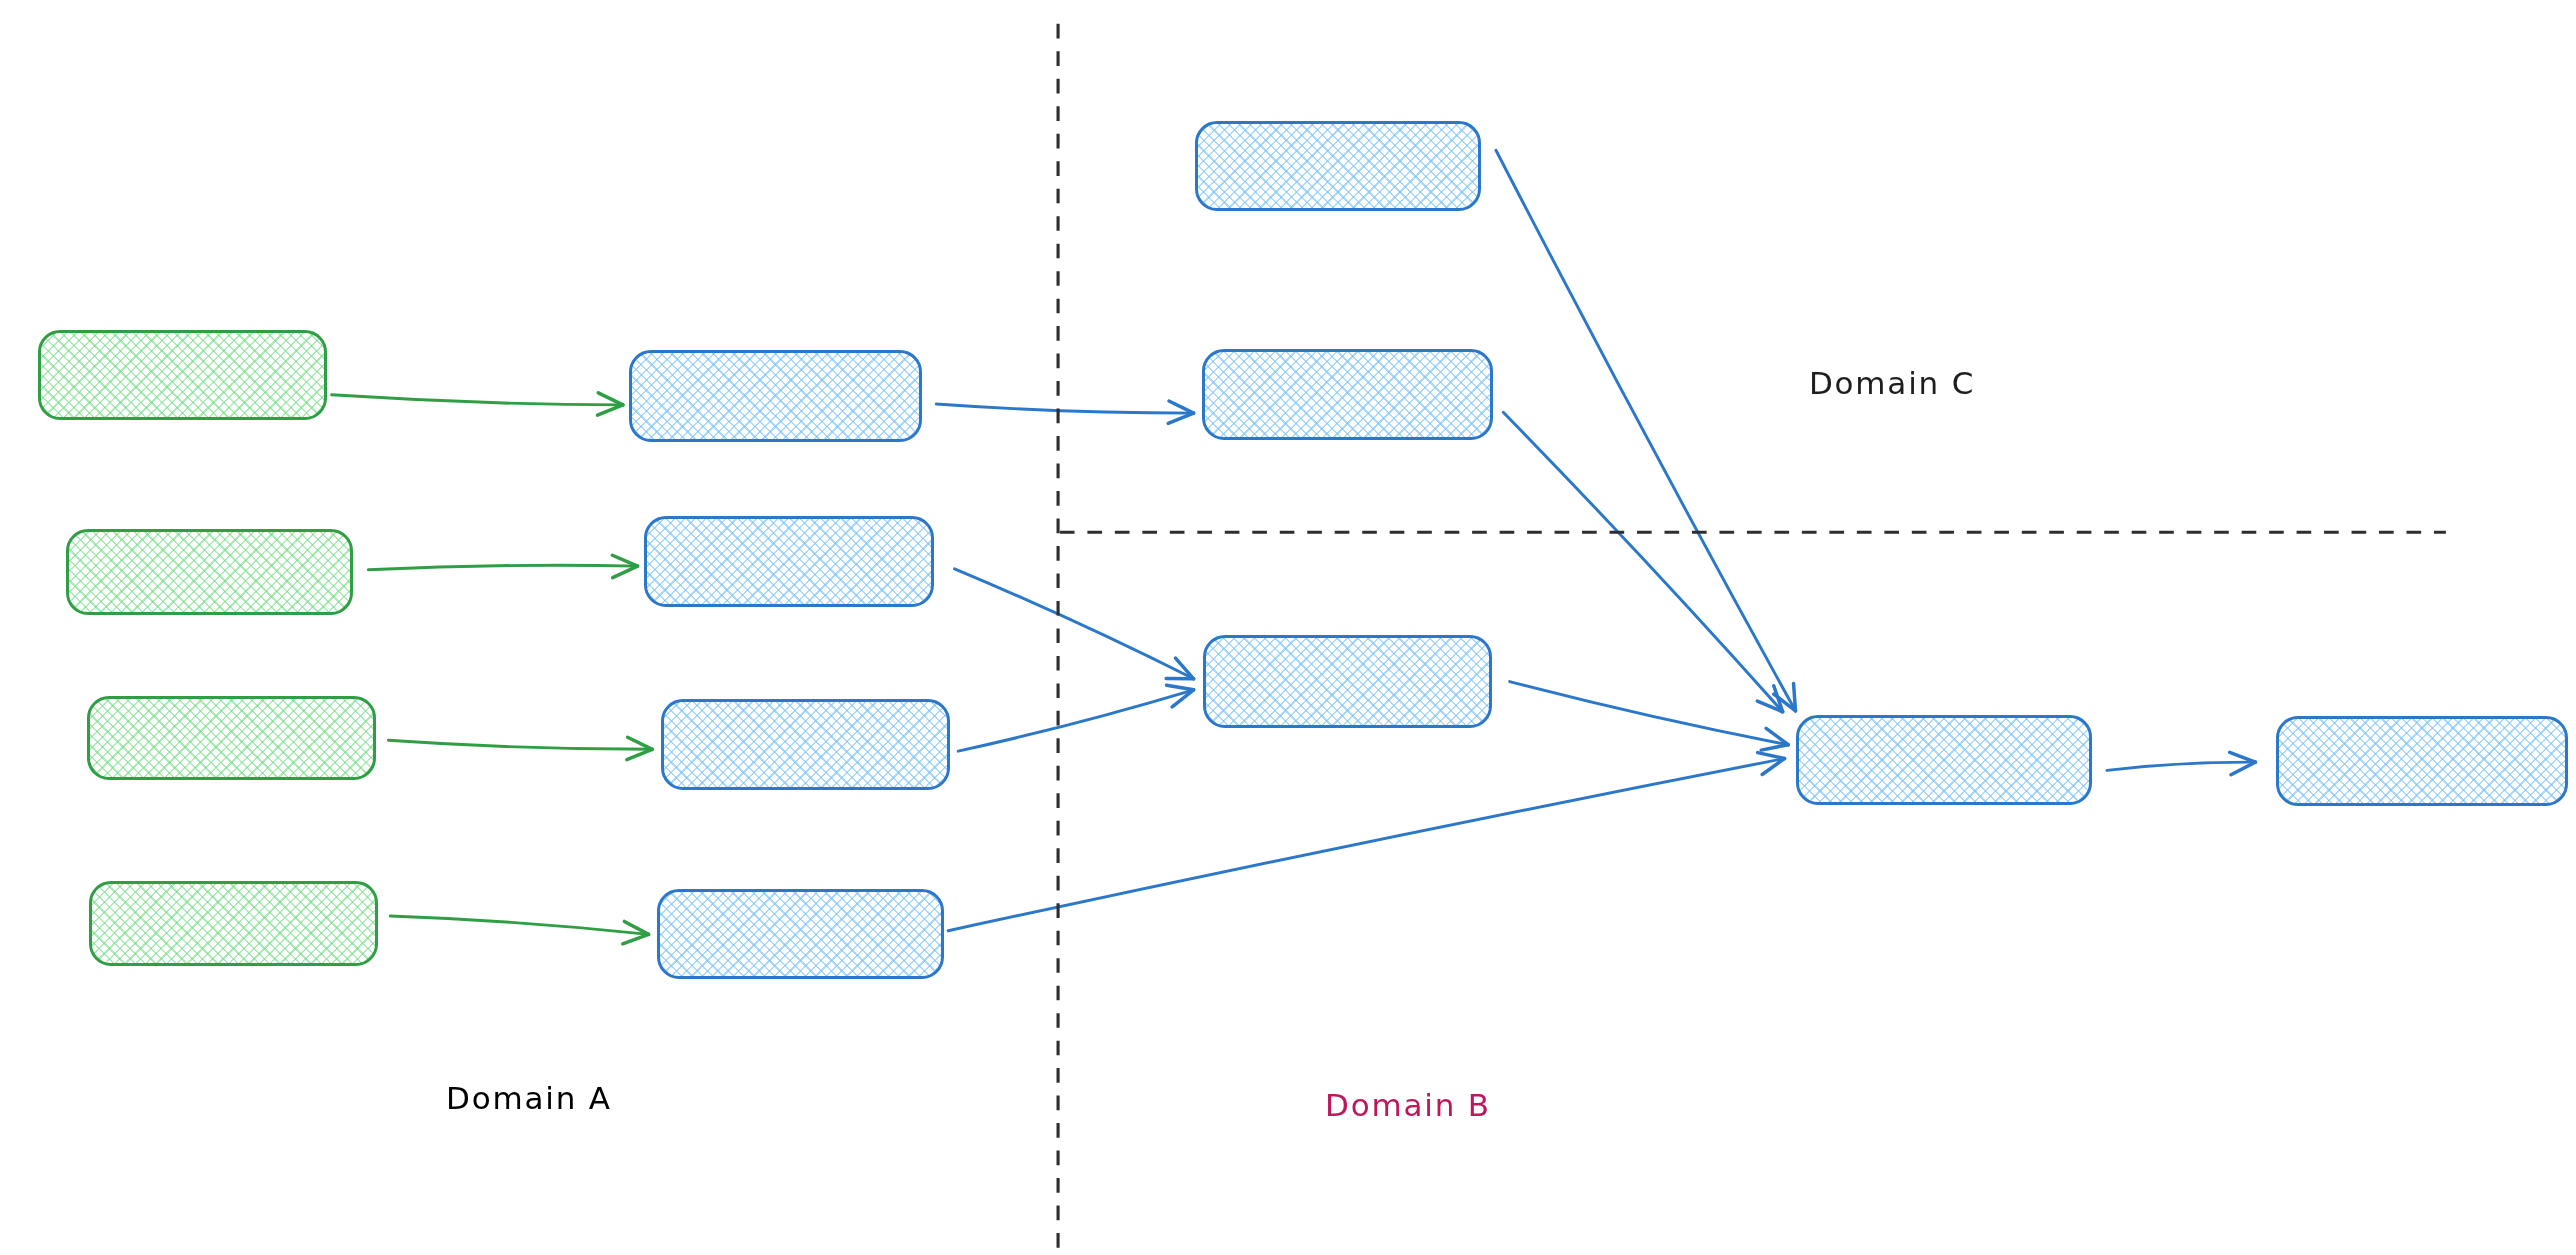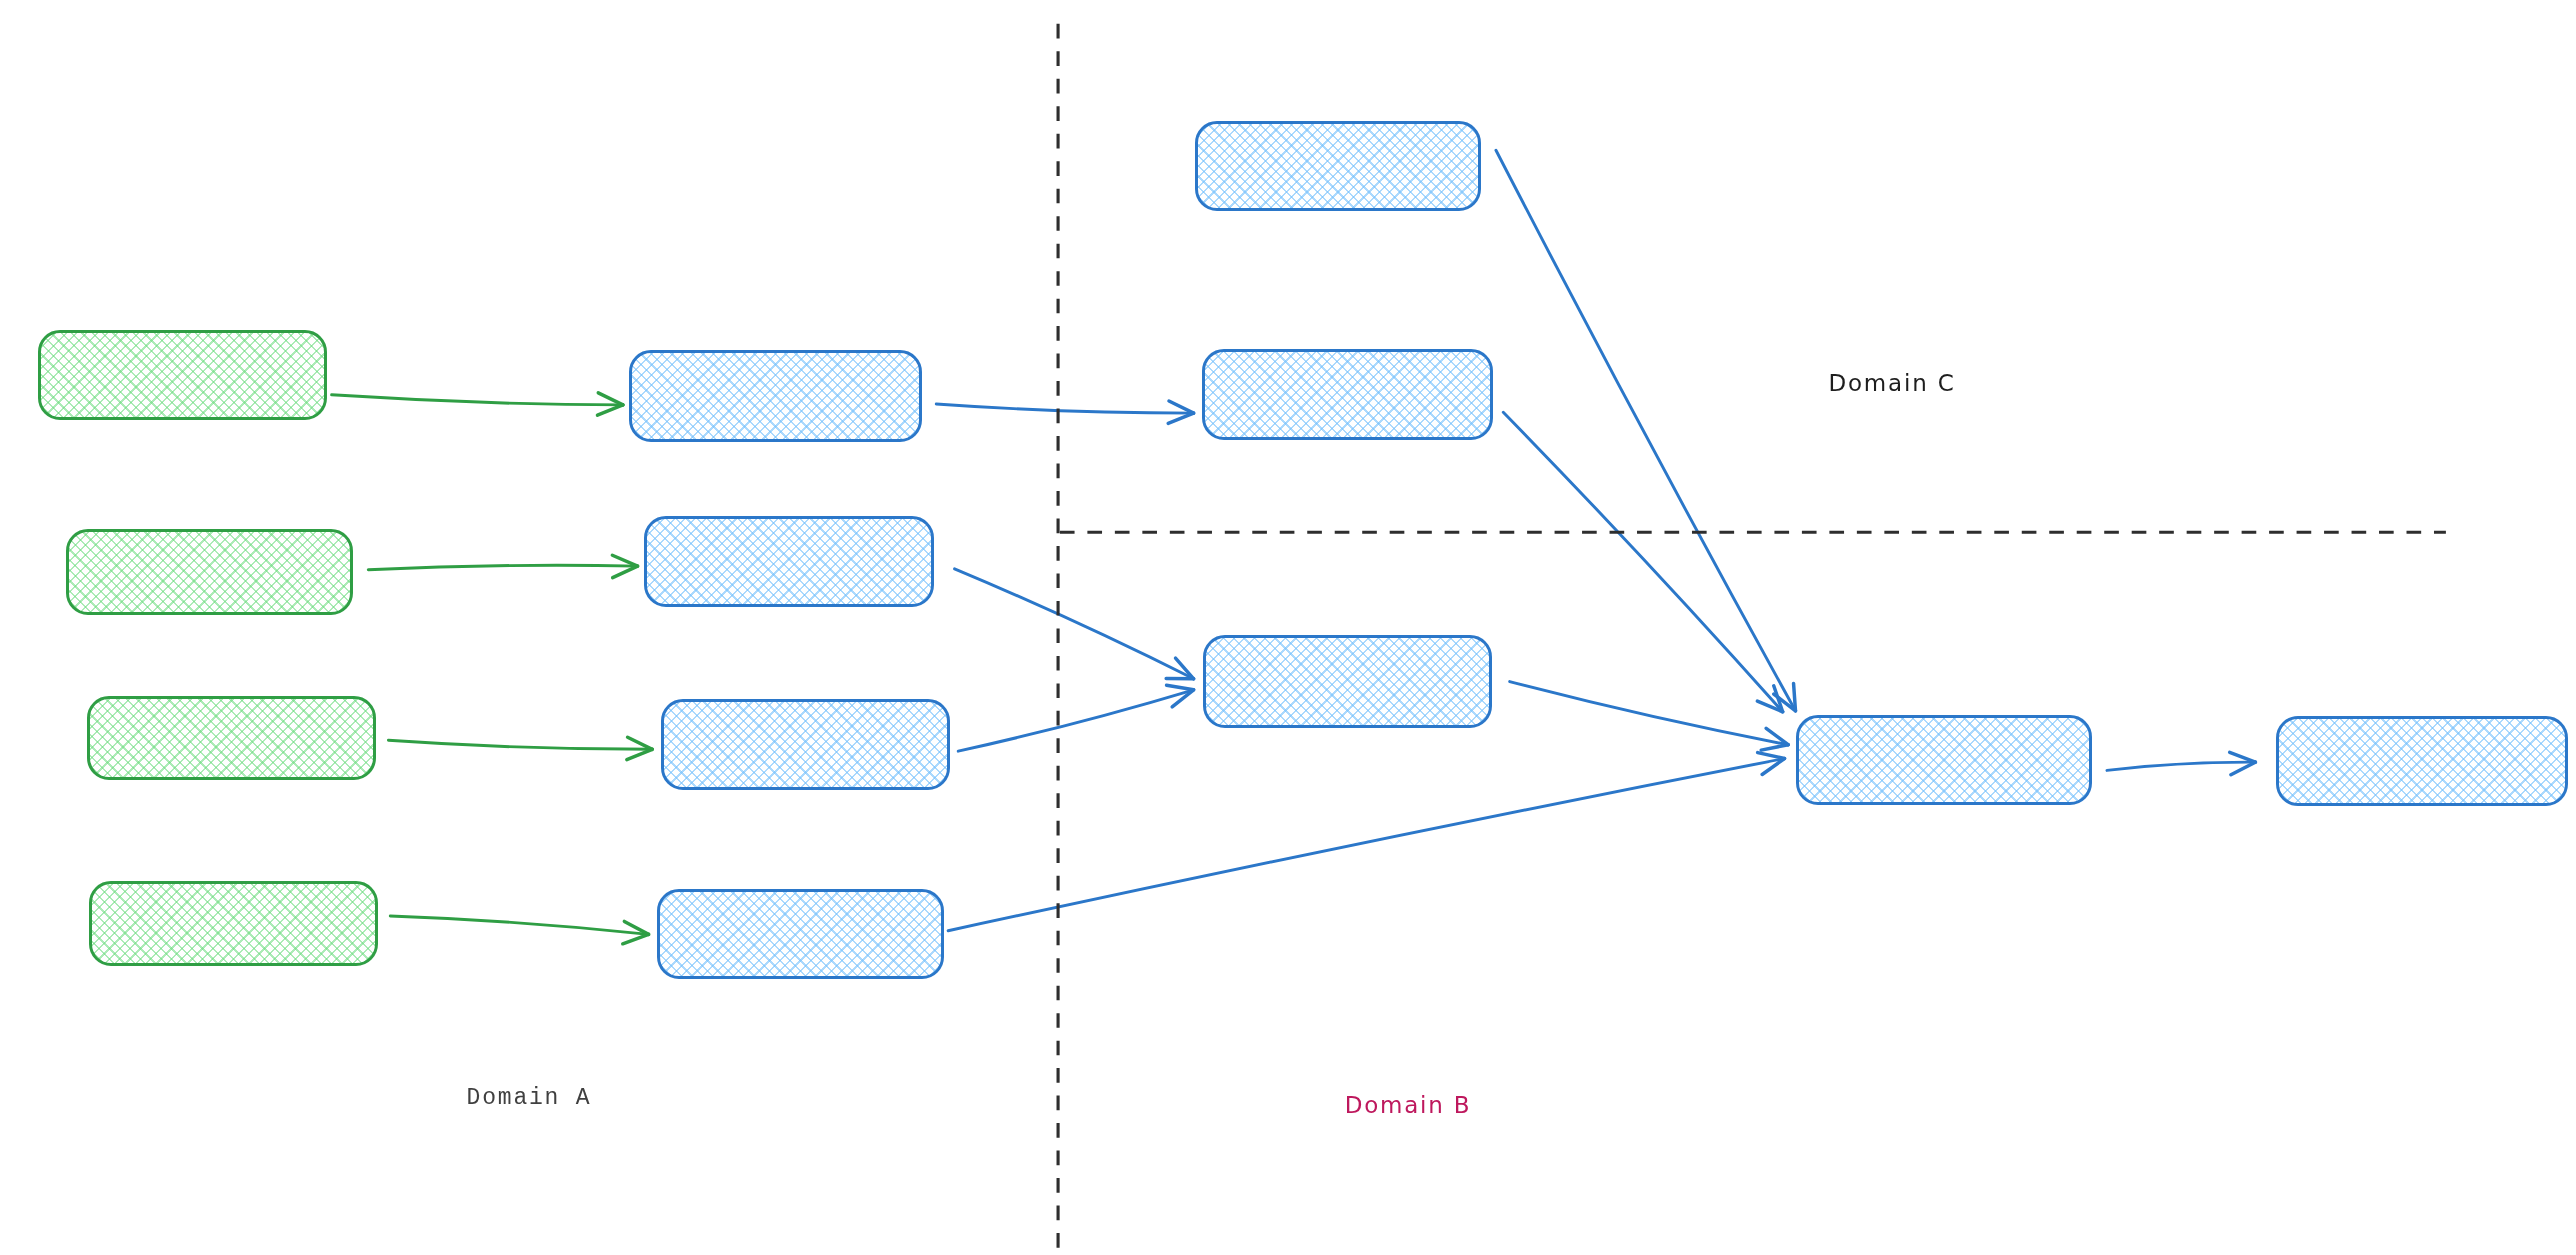--- a/index.html
+++ b/index.html
@@ -17,21 +17,21 @@
     border:3.2px solid var(--stroke);
     border-radius:22px;
     background-image:
       repeating-linear-gradient(45deg,  var(--hatch) 0px, var(--hatch) 1.6px, transparent 1.6px, transparent 7.3px),
       repeating-linear-gradient(-45deg, var(--hatch) 0px, var(--hatch) 1.6px, transparent 1.6px, transparent 7.3px);
     background-color:#ffffff;
   }
   .domain-label {
     position:absolute;
     transform:translate(-50%,-50%);
-    font-size:23px;
+    font-size:31px;
     letter-spacing:1.8px;
     color:#1e1e1e;
     white-space:nowrap;
   }
 </style>
 </head>
 <body>
 
 <div id="canvas" style="width: 2576px; height: 1255px; background: rgb(255, 255, 255);">
   <svg id="edge-layer" xmlns="http://www.w3.org/2000/svg" viewBox="0 0 2812 1370">
@@ -106,17 +106,17 @@
       <div class="node" style="left: 629px; top: 350px; width: 293px; height: 92px; --stroke: #2b77c9; --hatch: #74c0fc99;"></div>
       <div class="node" style="left: 644px; top: 516px; width: 290px; height: 91px; --stroke: #2b77c9; --hatch: #74c0fc99;"></div>
       <div class="node" style="left: 661px; top: 699px; width: 289px; height: 91px; --stroke: #2b77c9; --hatch: #74c0fc99;"></div>
       <div class="node" style="left: 657px; top: 889px; width: 287px; height: 90px; --stroke: #2b77c9; --hatch: #74c0fc99;"></div>
       <div class="node" style="left: 1195px; top: 121px; width: 286px; height: 90px; --stroke: #2b77c9; --hatch: #74c0fc99;"></div>
       <div class="node" style="left: 1202px; top: 349px; width: 291px; height: 91px; --stroke: #2b77c9; --hatch: #74c0fc99;"></div>
       <div class="node" style="left: 1203px; top: 635px; width: 289px; height: 93px; --stroke: #2b77c9; --hatch: #74c0fc99;"></div>
       <div class="node" style="left: 1796px; top: 715px; width: 296px; height: 90px; --stroke: #2b77c9; --hatch: #74c0fc99;"></div>
       <div class="node" style="left: 2276px; top: 716px; width: 292px; height: 90px; --stroke: #2b77c9; --hatch: #74c0fc99;"></div>
     </div>
-  <div class="domain-label" style="left: 529px; top: 1098px; color: #404040; font-family: Liberation Mono, monospace;">Domain A</div>
+  <div class="domain-label" style="left: 529px; top: 1098px; color: #000000;">Domain A</div>
   <div class="domain-label" style="left: 1408px; top: 1105px; color: #be185d;">Domain B</div>
   <div class="domain-label" style="left: 1892px; top: 383px; color: rgb(30, 30, 30);">Domain C</div>
 </div>
 
 
 </body></html>

